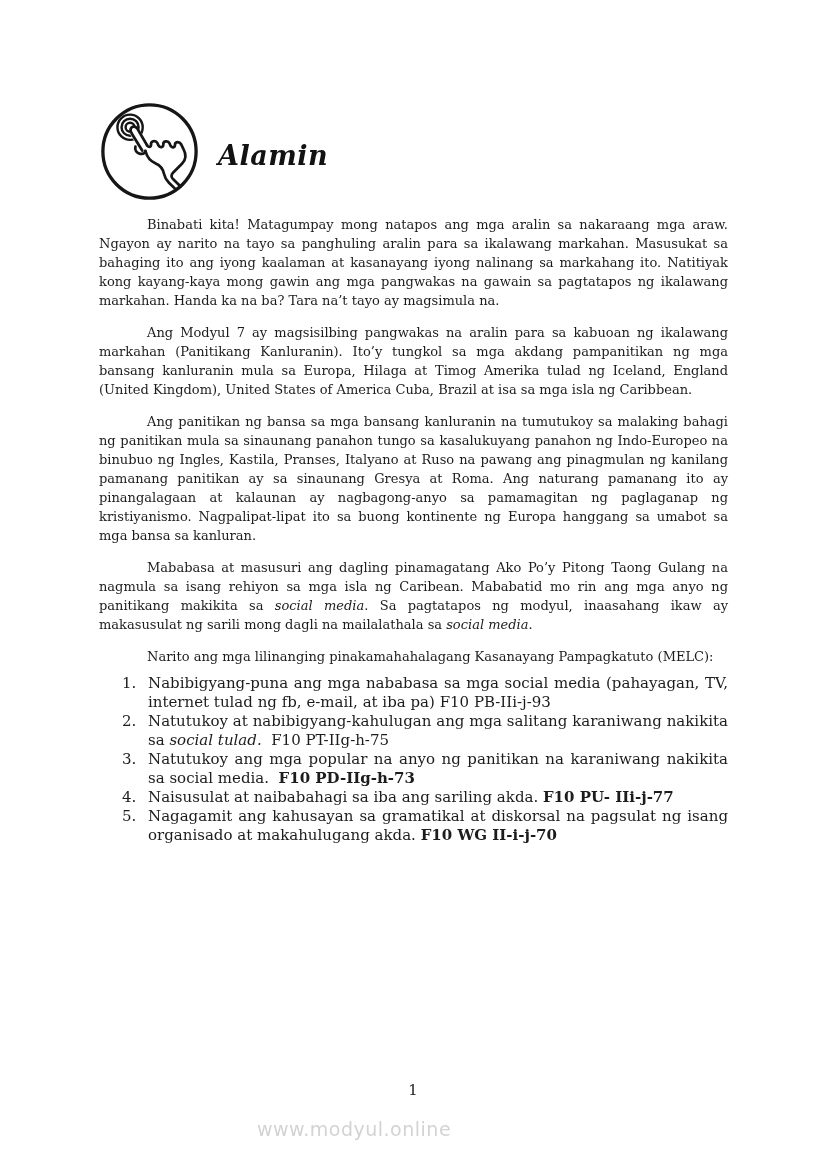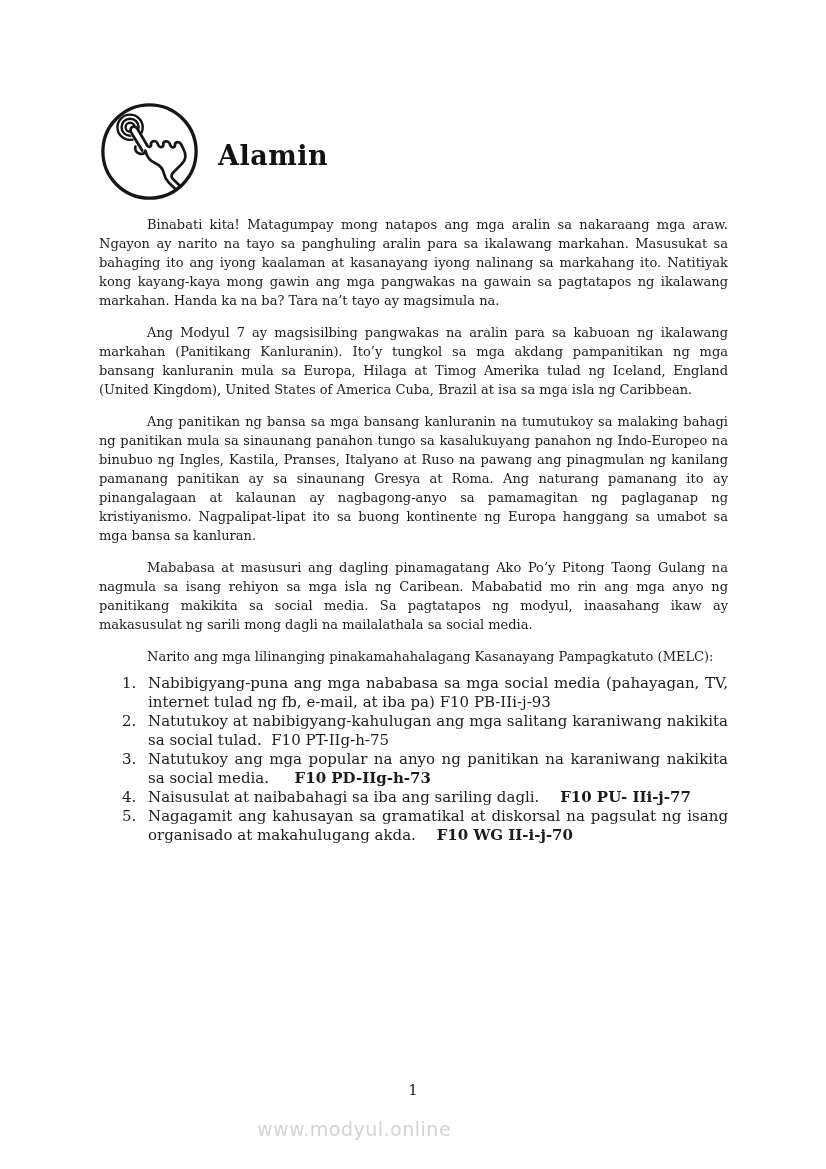--- a/index.html
+++ b/index.html
@@ -32,37 +32,38 @@
   }
   .icon-wrap {
     width: 101px;
     height: 101px;
     flex: 0 0 101px;
   }
   .doc-title {
     margin: 0 0 0 18px;
     font-size: 27px;
     font-weight: bold;
+    font-style: italic;
     letter-spacing: 0.5px;
     color: #121212;
     position: relative;
     top: 4px;
   }
   .para {
     margin: 0 0 13px 0;
     font-size: 13px;
     line-height: 19px;
     text-align: justify;
     text-indent: 48px;
   }
   .para.last {
     margin-bottom: 8px;
   }
-  .it { }
-  .bd { font-weight: bold; font-style: normal; margin-left: 16px; }
+  .it { font-style: italic; }
+  .bd { font-weight: bold; font-style: normal; }
   .melc-list { margin: 0; }
   .mi {
     display: flex;
     font-size: 15px;
     line-height: 19px;
   }
   .num {
     flex: 0 0 26px;
     margin-left: 23px;
   }
@@ -140,21 +141,21 @@
         <span class="itxt"><span>Natutukoy at nabibigyang-kahulugan ang mga salitang karaniwang nakikita sa </span><span class="it">social tulad.</span><span> &nbsp;F10 PT-IIg-h-75</span></span>
       </div>
 
       <div class="mi">
         <span class="num">3.</span>
         <span class="itxt"><span>Natutukoy ang mga popular na anyo ng panitikan na karaniwang nakikita sa social media. &nbsp;</span><span class="bd">F10 PD-IIg-h-73</span></span>
       </div>
 
       <div class="mi">
         <span class="num">4.</span>
-        <span class="itxt"><span>Naisusulat at naibabahagi sa iba ang sariling dagli. </span><span class="bd">F10 PU- IIi-j-77</span></span>
+        <span class="itxt"><span>Naisusulat at naibabahagi sa iba ang sariling akda. </span><span class="bd">F10 PU- IIi-j-77</span></span>
       </div>
 
       <div class="mi">
         <span class="num">5.</span>
         <span class="itxt"><span>Nagagamit ang kahusayan sa gramatikal at diskorsal na pagsulat ng isang organisado at makahulugang akda. </span><span class="bd">F10 WG II-i-j-70</span></span>
       </div>
 
     </div>
   </div>
 

